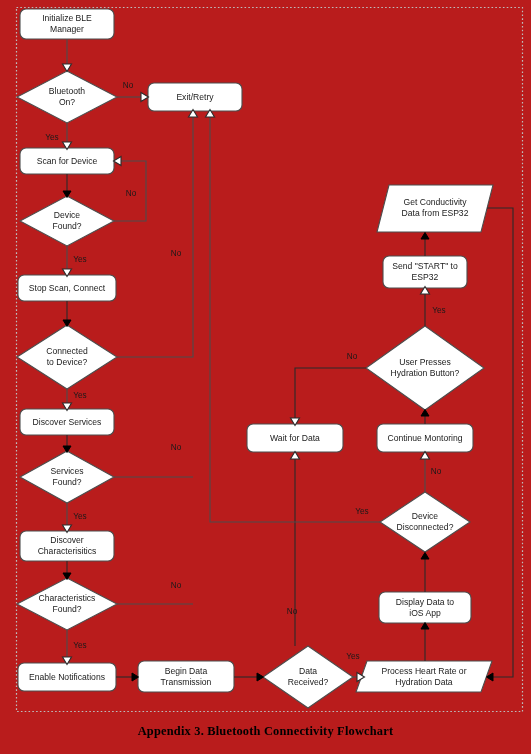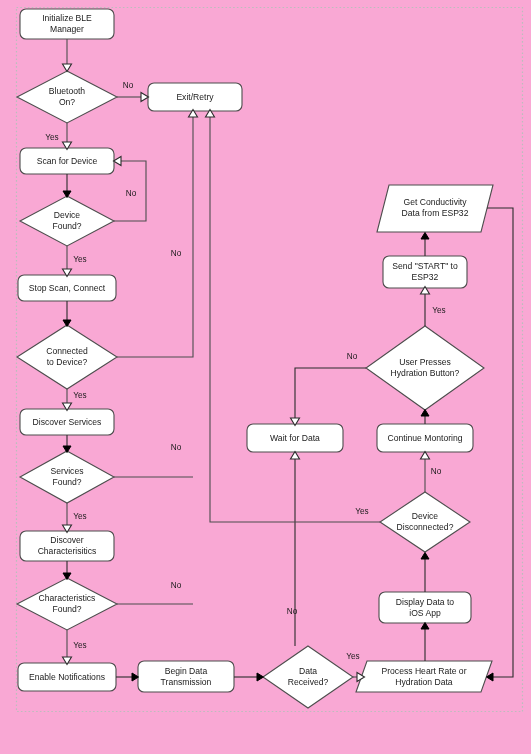--- a/index.html
+++ b/index.html
@@ -1,17 +1,17 @@
 <!DOCTYPE html>
 <html><head>
 <meta charset="utf-8">
 <style>
   html,body{margin:0;padding:0;background:#ffffff;}
   body{width:531px;height:754px;overflow:hidden;font-family:"Liberation Sans",sans-serif;}
-  #stage{position:relative;width:531px;height:754px;background:#f9a8d4;}
+  #stage{position:relative;width:531px;height:754px;background:#b91c1c;}
   svg#flow{position:absolute;left:0;top:0;width:531px;height:754px;display:block;}
   .shape{fill:#ffffff;stroke:#4d4d4d;stroke-width:1.1;}
   .lnk{fill:none;stroke:#2b2b2b;stroke-width:1.1;}
   .lnk-grey{fill:none;stroke:#4d4d4d;stroke-width:1.1;}
   .arrow-open{fill:#ffffff;stroke:#2b2b2b;stroke-width:1.1;}
   .arrow-solid{fill:#000000;stroke:#000000;stroke-width:1;}
   text.nodetext{font-family:"Liberation Sans",sans-serif;font-size:8.6px;fill:#1a1a1a;text-anchor:middle;dominant-baseline:middle;}
   text.edgelabel{font-family:"Liberation Sans",sans-serif;font-size:8.2px;fill:#1a1a1a;text-anchor:middle;dominant-baseline:middle;}
   .frame{fill:none;stroke:#bdbdbd;stroke-width:1.2;stroke-dasharray:1.6 2.2;}
   #caption{position:absolute;left:0;right:0;top:724px;text-align:center;
@@ -300,14 +300,15 @@
       <polygon class="arrow-solid" points="421,239 429,239 425,232.5"></polygon>
     </g>
 
     <g>
       <path class="lnk" d="M487,208 L513,208 L513,677 L492,677"></path>
       <polygon class="arrow-solid" points="493,673 493,681 486.5,677"></polygon>
     </g>
 
   </svg>
 
+  <div id="caption">Appendix 3. Bluetooth Connectivity Flowchart</div>
 
 </div>
 
 </body></html>

